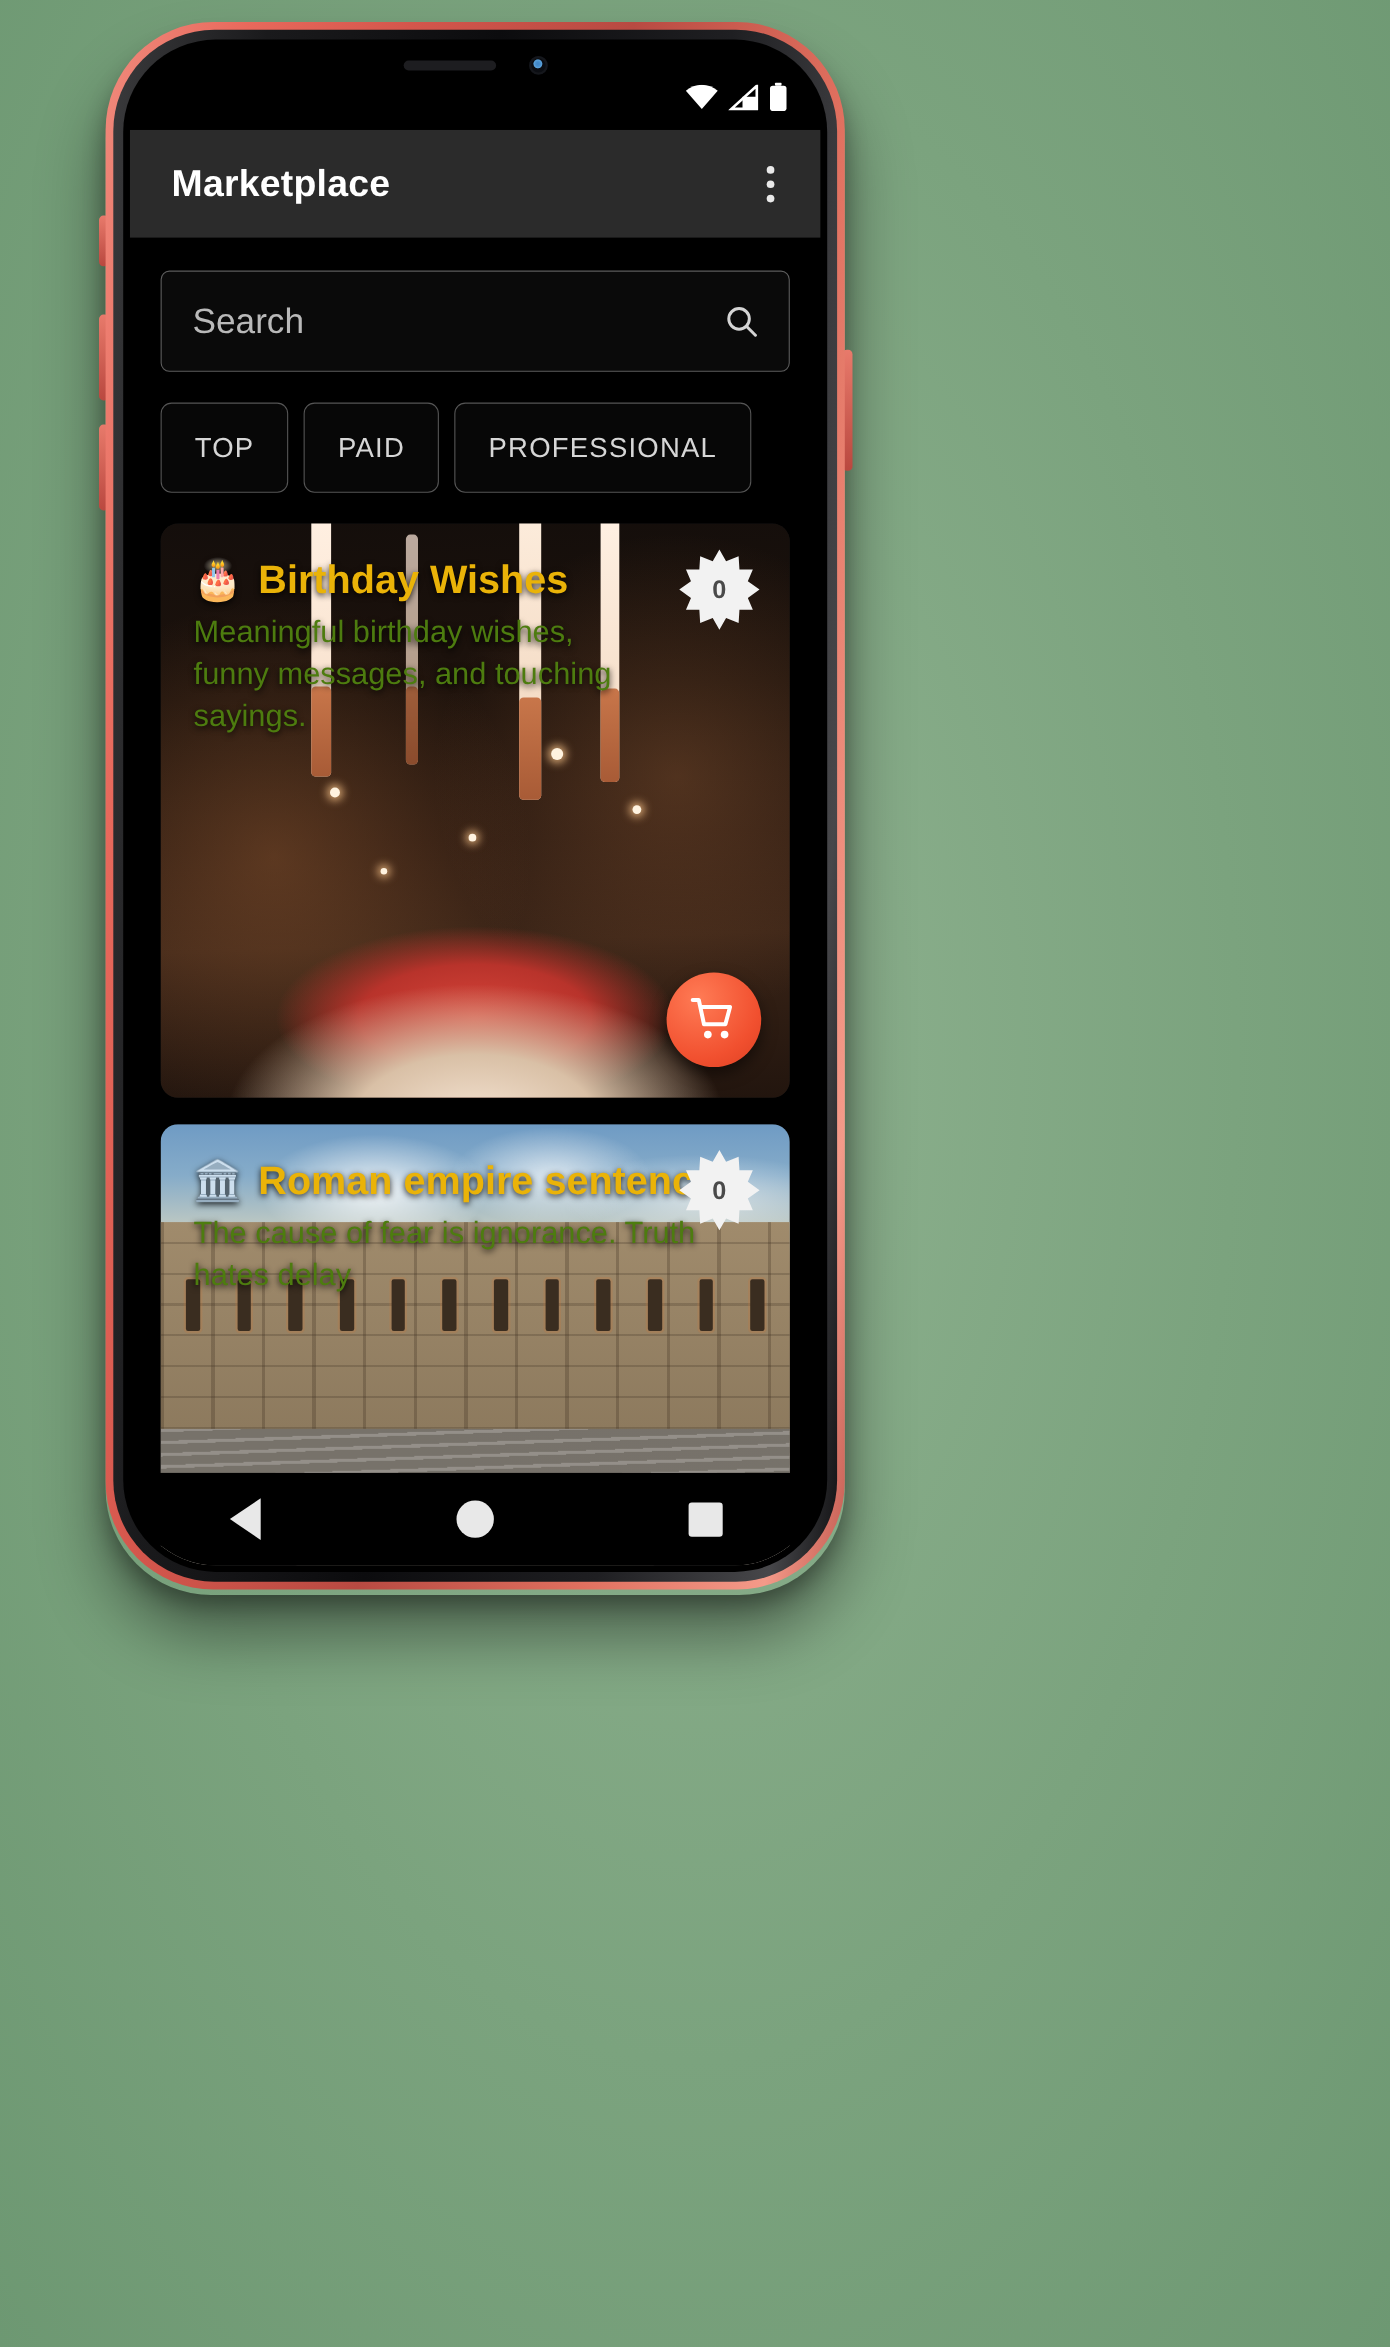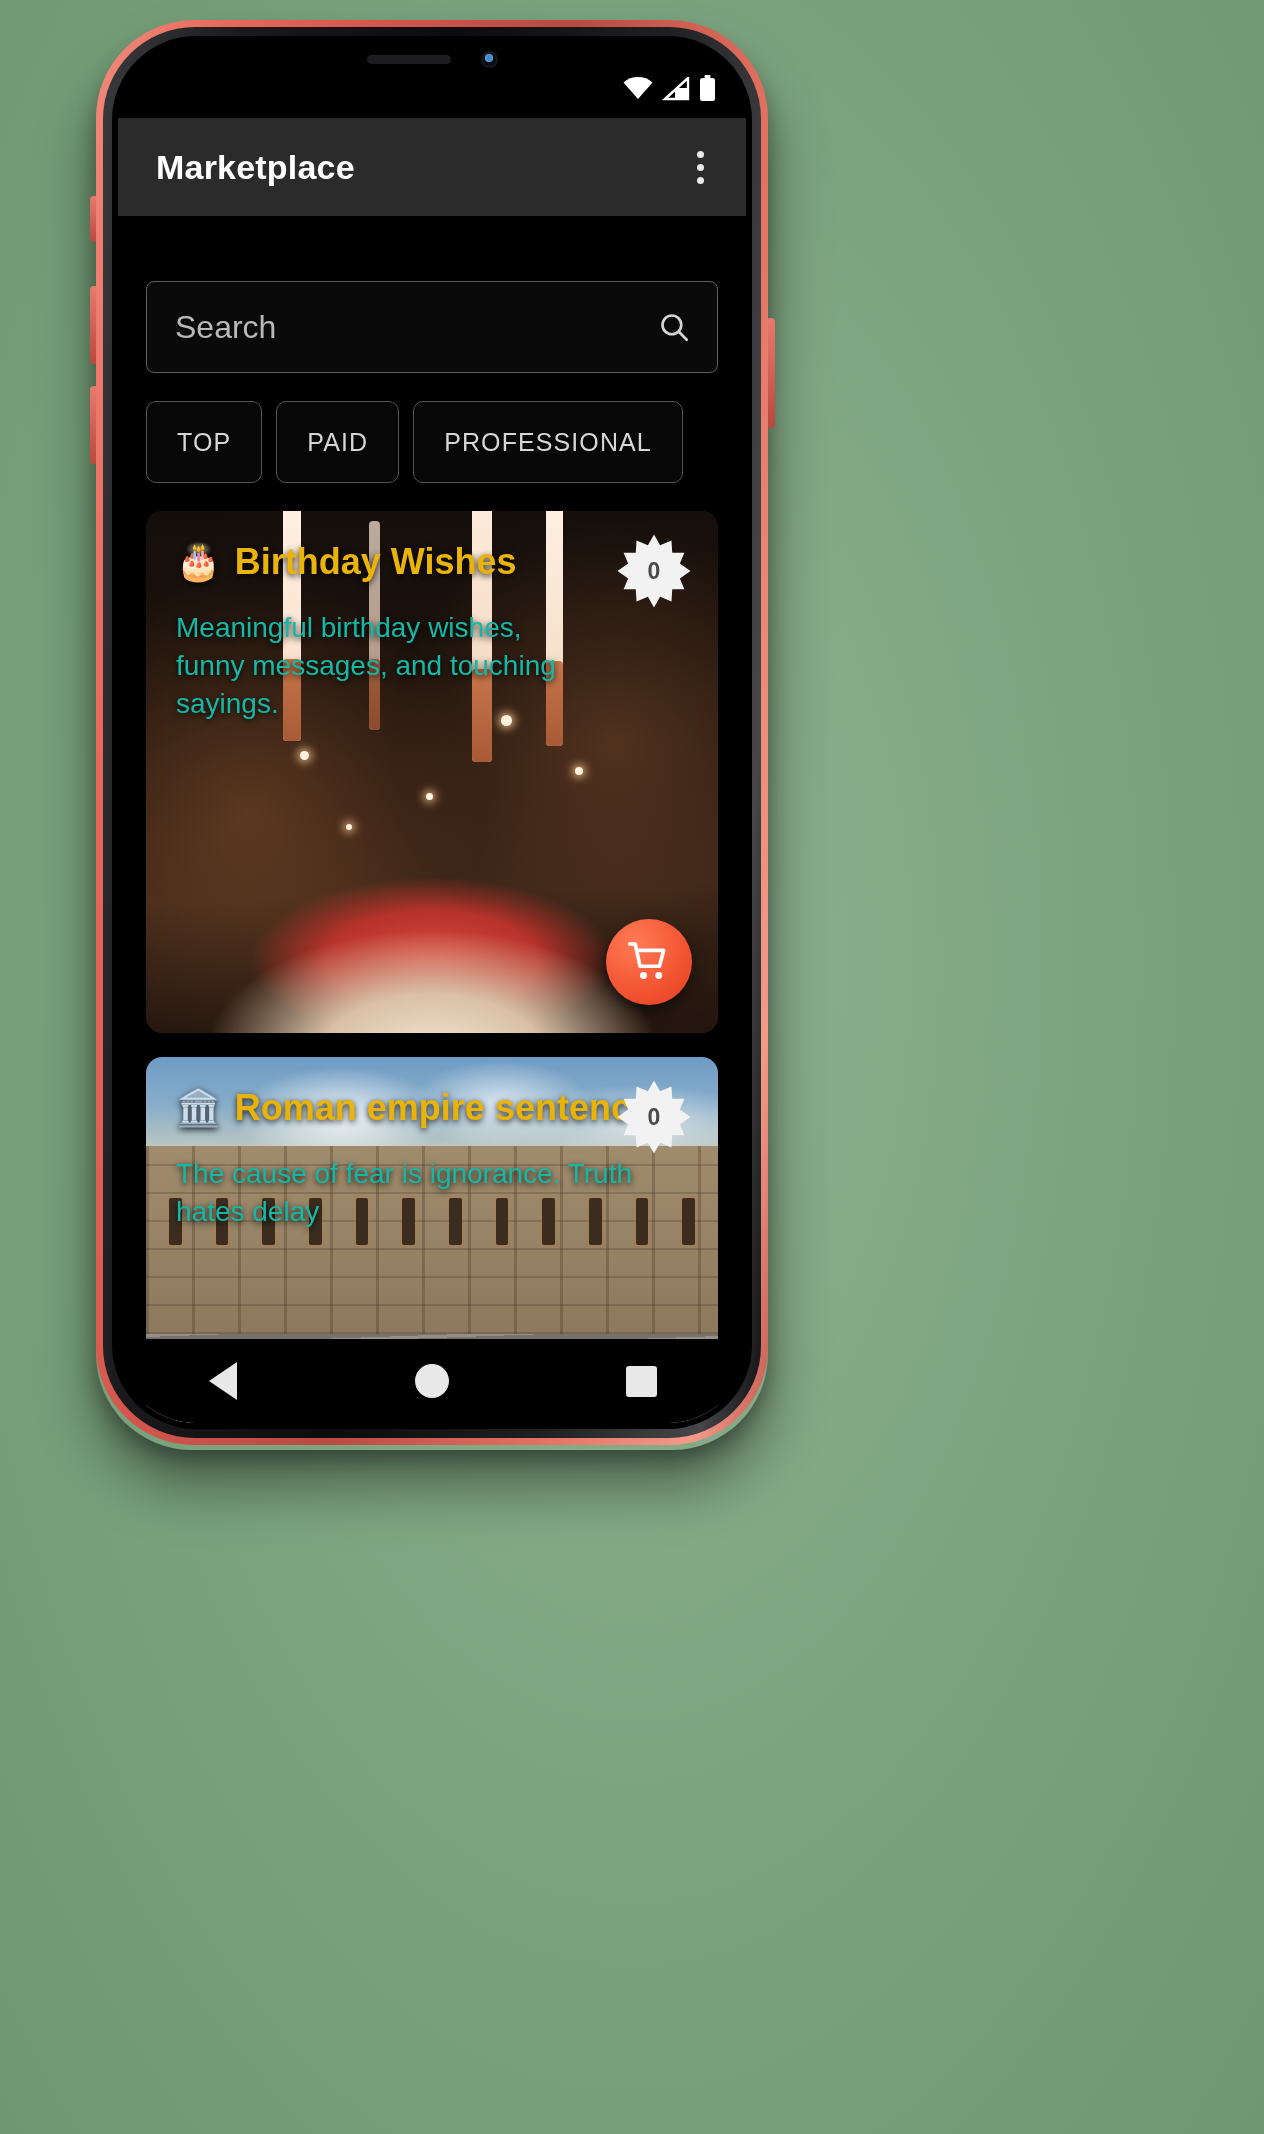--- a/index.html
+++ b/index.html
@@ -63,21 +63,21 @@
   .statusbar {
     position: absolute; top: 0; left: 0; right: 0; height: 76px;
     background: #000; display: flex; align-items: center; justify-content: flex-end;
     padding: 0 30px 0 0; gap: 10px; z-index: 30;
   }
   .sb-icons { display: flex; align-items: flex-end; gap: 9px; padding-top: 16px; }
   .ic-wifi svg, .ic-signal svg, .ic-battery svg { display: block; }
 
   
   .app { position: absolute; inset: 0; background: #000; padding-top: 76px;
-         display: flex; flex-direction: column; gap: 35px; }
+         display: flex; flex-direction: column; }
   .appbar {
     height: 98px; background: #2b2b2b; display: flex; align-items: center;
     justify-content: space-between; padding: 0 30px 0 38px; flex: none;
   }
   .appbar-title { color: #fff; font-size: 34px; font-weight: bold; letter-spacing: .2px; }
   .kebab { display: flex; flex-direction: column; gap: 6px; padding: 10px 12px; cursor: pointer; }
   .kebab i { width: 7px; height: 7px; border-radius: 50%; background: #e9e9e9; display: block; }
 
   .content { flex: 1; overflow: hidden; display: flex; flex-direction: column; }
 
@@ -108,21 +108,21 @@
   }
   .card-bg { position: absolute; inset: 0; }
   .card-head { position: relative; z-index: 3; padding: 30px 30px 0 30px; }
   .card-title { display: flex; align-items: center; gap: 14px; }
   .card-emoji { font-size: 36px; line-height: 1; filter: drop-shadow(0 2px 3px rgba(0,0,0,.8)); }
   .card-title-text {
     color: #eab308; font-size: 36px; font-weight: bold; white-space: nowrap;
     text-shadow: 0 2px 6px rgba(0,0,0,.85);
   }
   .card-desc {
-    color: #14b8a6; font-size: 28px; line-height: 1.36; margin-top: 26px;
+    color: #4d7c0f; font-size: 28px; line-height: 1.36; margin-top: 8px;
     max-width: 420px; text-shadow: 0 2px 6px rgba(0,0,0,.9);
   }
   .badge {
     position: absolute; right: 26px; top: 22px; z-index: 4;
     width: 76px; height: 76px; display: flex; align-items: center; justify-content: center;
   }
   .badge svg { position: absolute; inset: 0; }
   .badge span { position: relative; z-index: 2; color: #4a4a4a; font-size: 23px; font-weight: bold; }
   .fab {
     position: absolute; right: 26px; bottom: 28px; z-index: 5;

